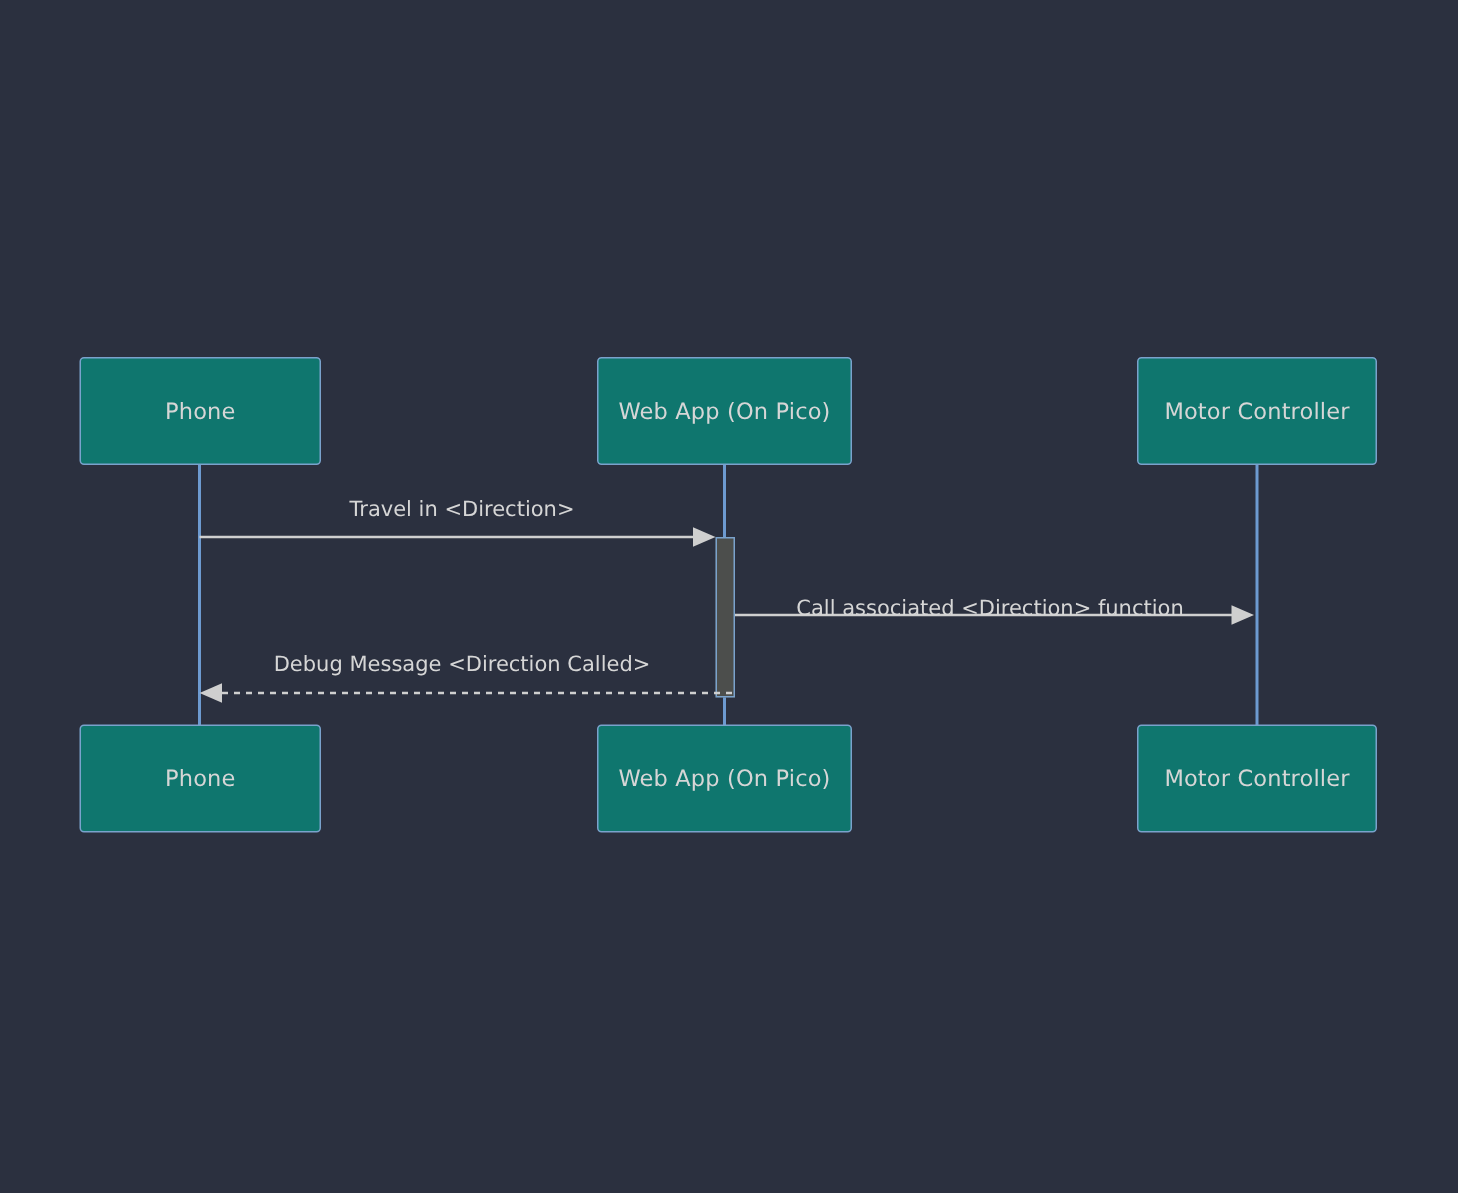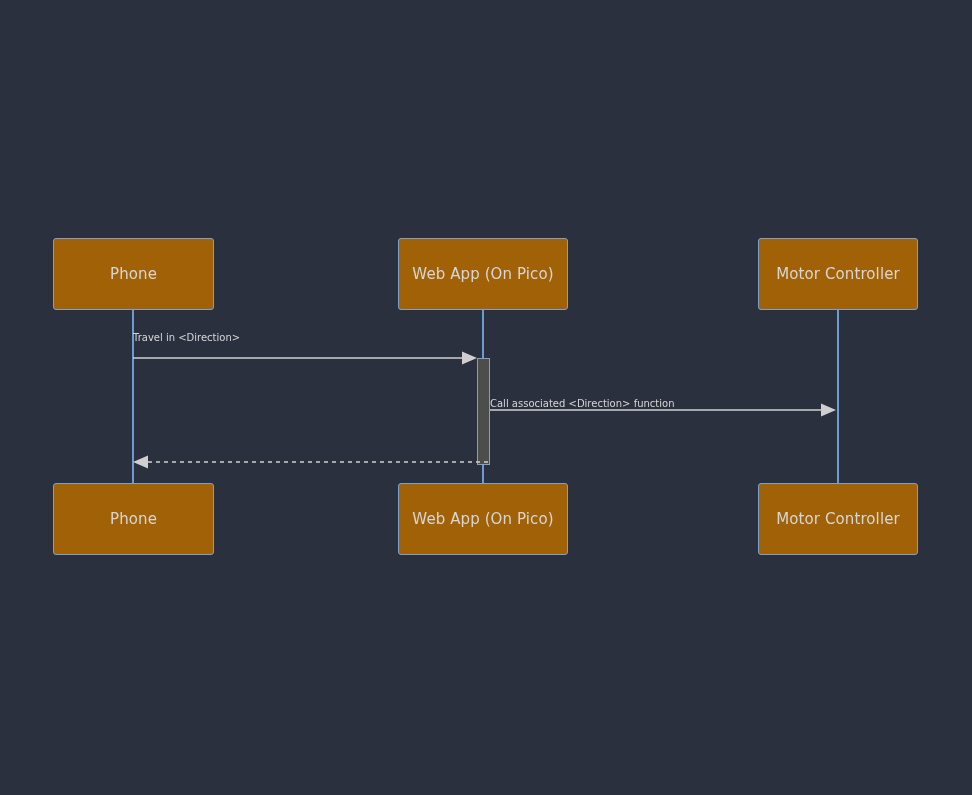--- a/index.html
+++ b/index.html
@@ -18,21 +18,21 @@
   .diagram-svg {
     position: absolute;
     top: 0;
     left: 0;
     width: 972px;
     height: 795px;
   }
   .participant-box {
     position: absolute;
     box-sizing: border-box;
-    background: #a16207;
+    background: #0f766e;
     border: 1.3px solid #7aa2cc;
     border-radius: 3px;
     display: flex;
     align-items: center;
     justify-content: center;
   }
   .participant-label {
     color: #d6d6d6;
     font-size: 15px;
     font-family: "DejaVu Sans", "Liberation Sans", sans-serif;
@@ -47,23 +47,24 @@
   }
   .activation {
     position: absolute;
     box-sizing: border-box;
     background: #4c4e4c;
     border: 1.3px solid #7aa2cc;
   }
   .msg-label {
     position: absolute;
     color: #d6d6d6;
-    font-size: 10px;
+    font-size: 14px;
     font-family: "DejaVu Sans", "Liberation Sans", sans-serif;
     white-space: nowrap;
+    text-align: center;
   }
 </style>
 </head>
 <body>
 
 <div id="canvas">
 
   <div class="lifeline" style="left:132px; top:310px; height:174px;"></div>
   <div class="lifeline" style="left:482px; top:310px; height:174px;"></div>
   <div class="lifeline" style="left:837px; top:310px; height:174px;"></div>
@@ -85,20 +86,21 @@
     <g>
       <line x1="488" y1="462" x2="144" y2="462" stroke="#cfcfcf" stroke-width="1.6" stroke-dasharray="4 4"></line>
       <polygon points="133,462 148,455.5 148,468.5" fill="#cfcfcf"></polygon>
     </g>
   </svg>
 
   <div class="msg-label" style="left:133px; top:332px; width:350px;">Travel in &lt;Direction&gt;</div>
 
   <div class="msg-label" style="left:490px; top:398px; width:340px;">Call associated &lt;Direction&gt; function</div>
 
+  <div class="msg-label" style="left:133px; top:435px; width:350px;">Debug Message &lt;Direction Called&gt;</div>
 
   <div class="participant-box" style="left:53px; top:238px; width:161px; height:72px;">
     <span class="participant-label">Phone</span>
   </div>
 
   <div class="participant-box" style="left:398px; top:238px; width:170px; height:72px;">
     <span class="participant-label">Web App (On Pico)</span>
   </div>
 
   <div class="participant-box" style="left:758px; top:238px; width:160px; height:72px;">

